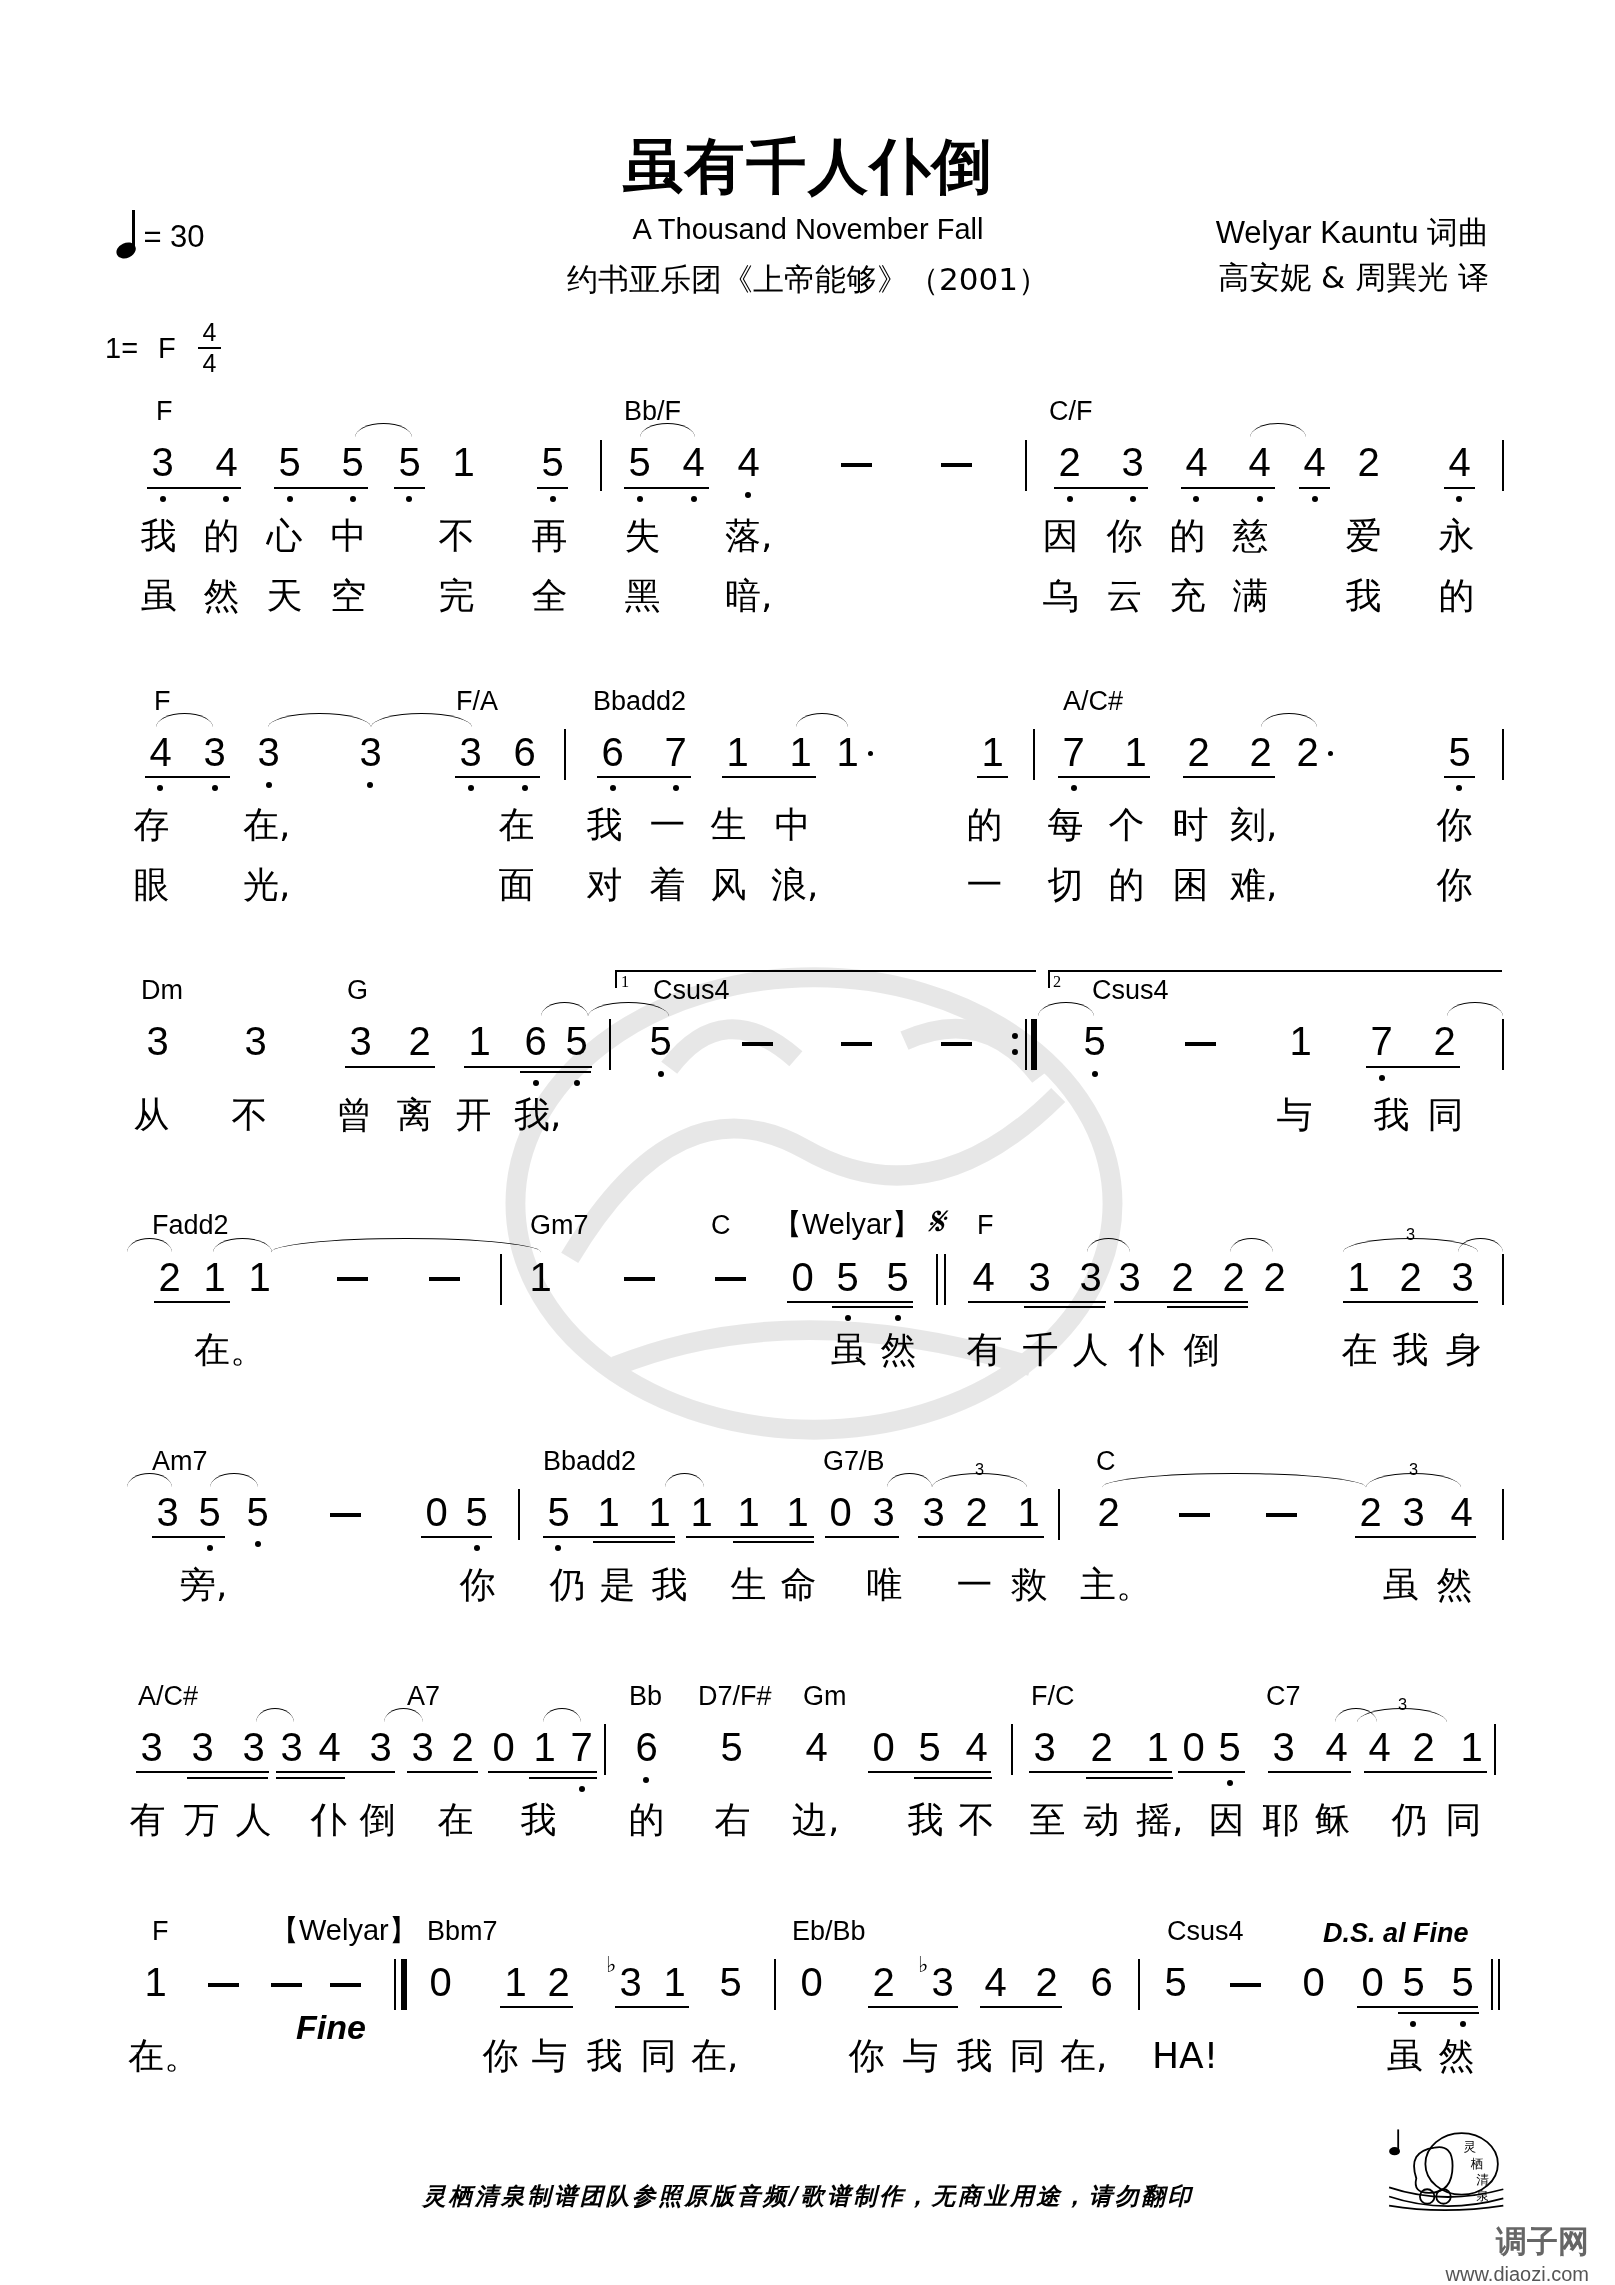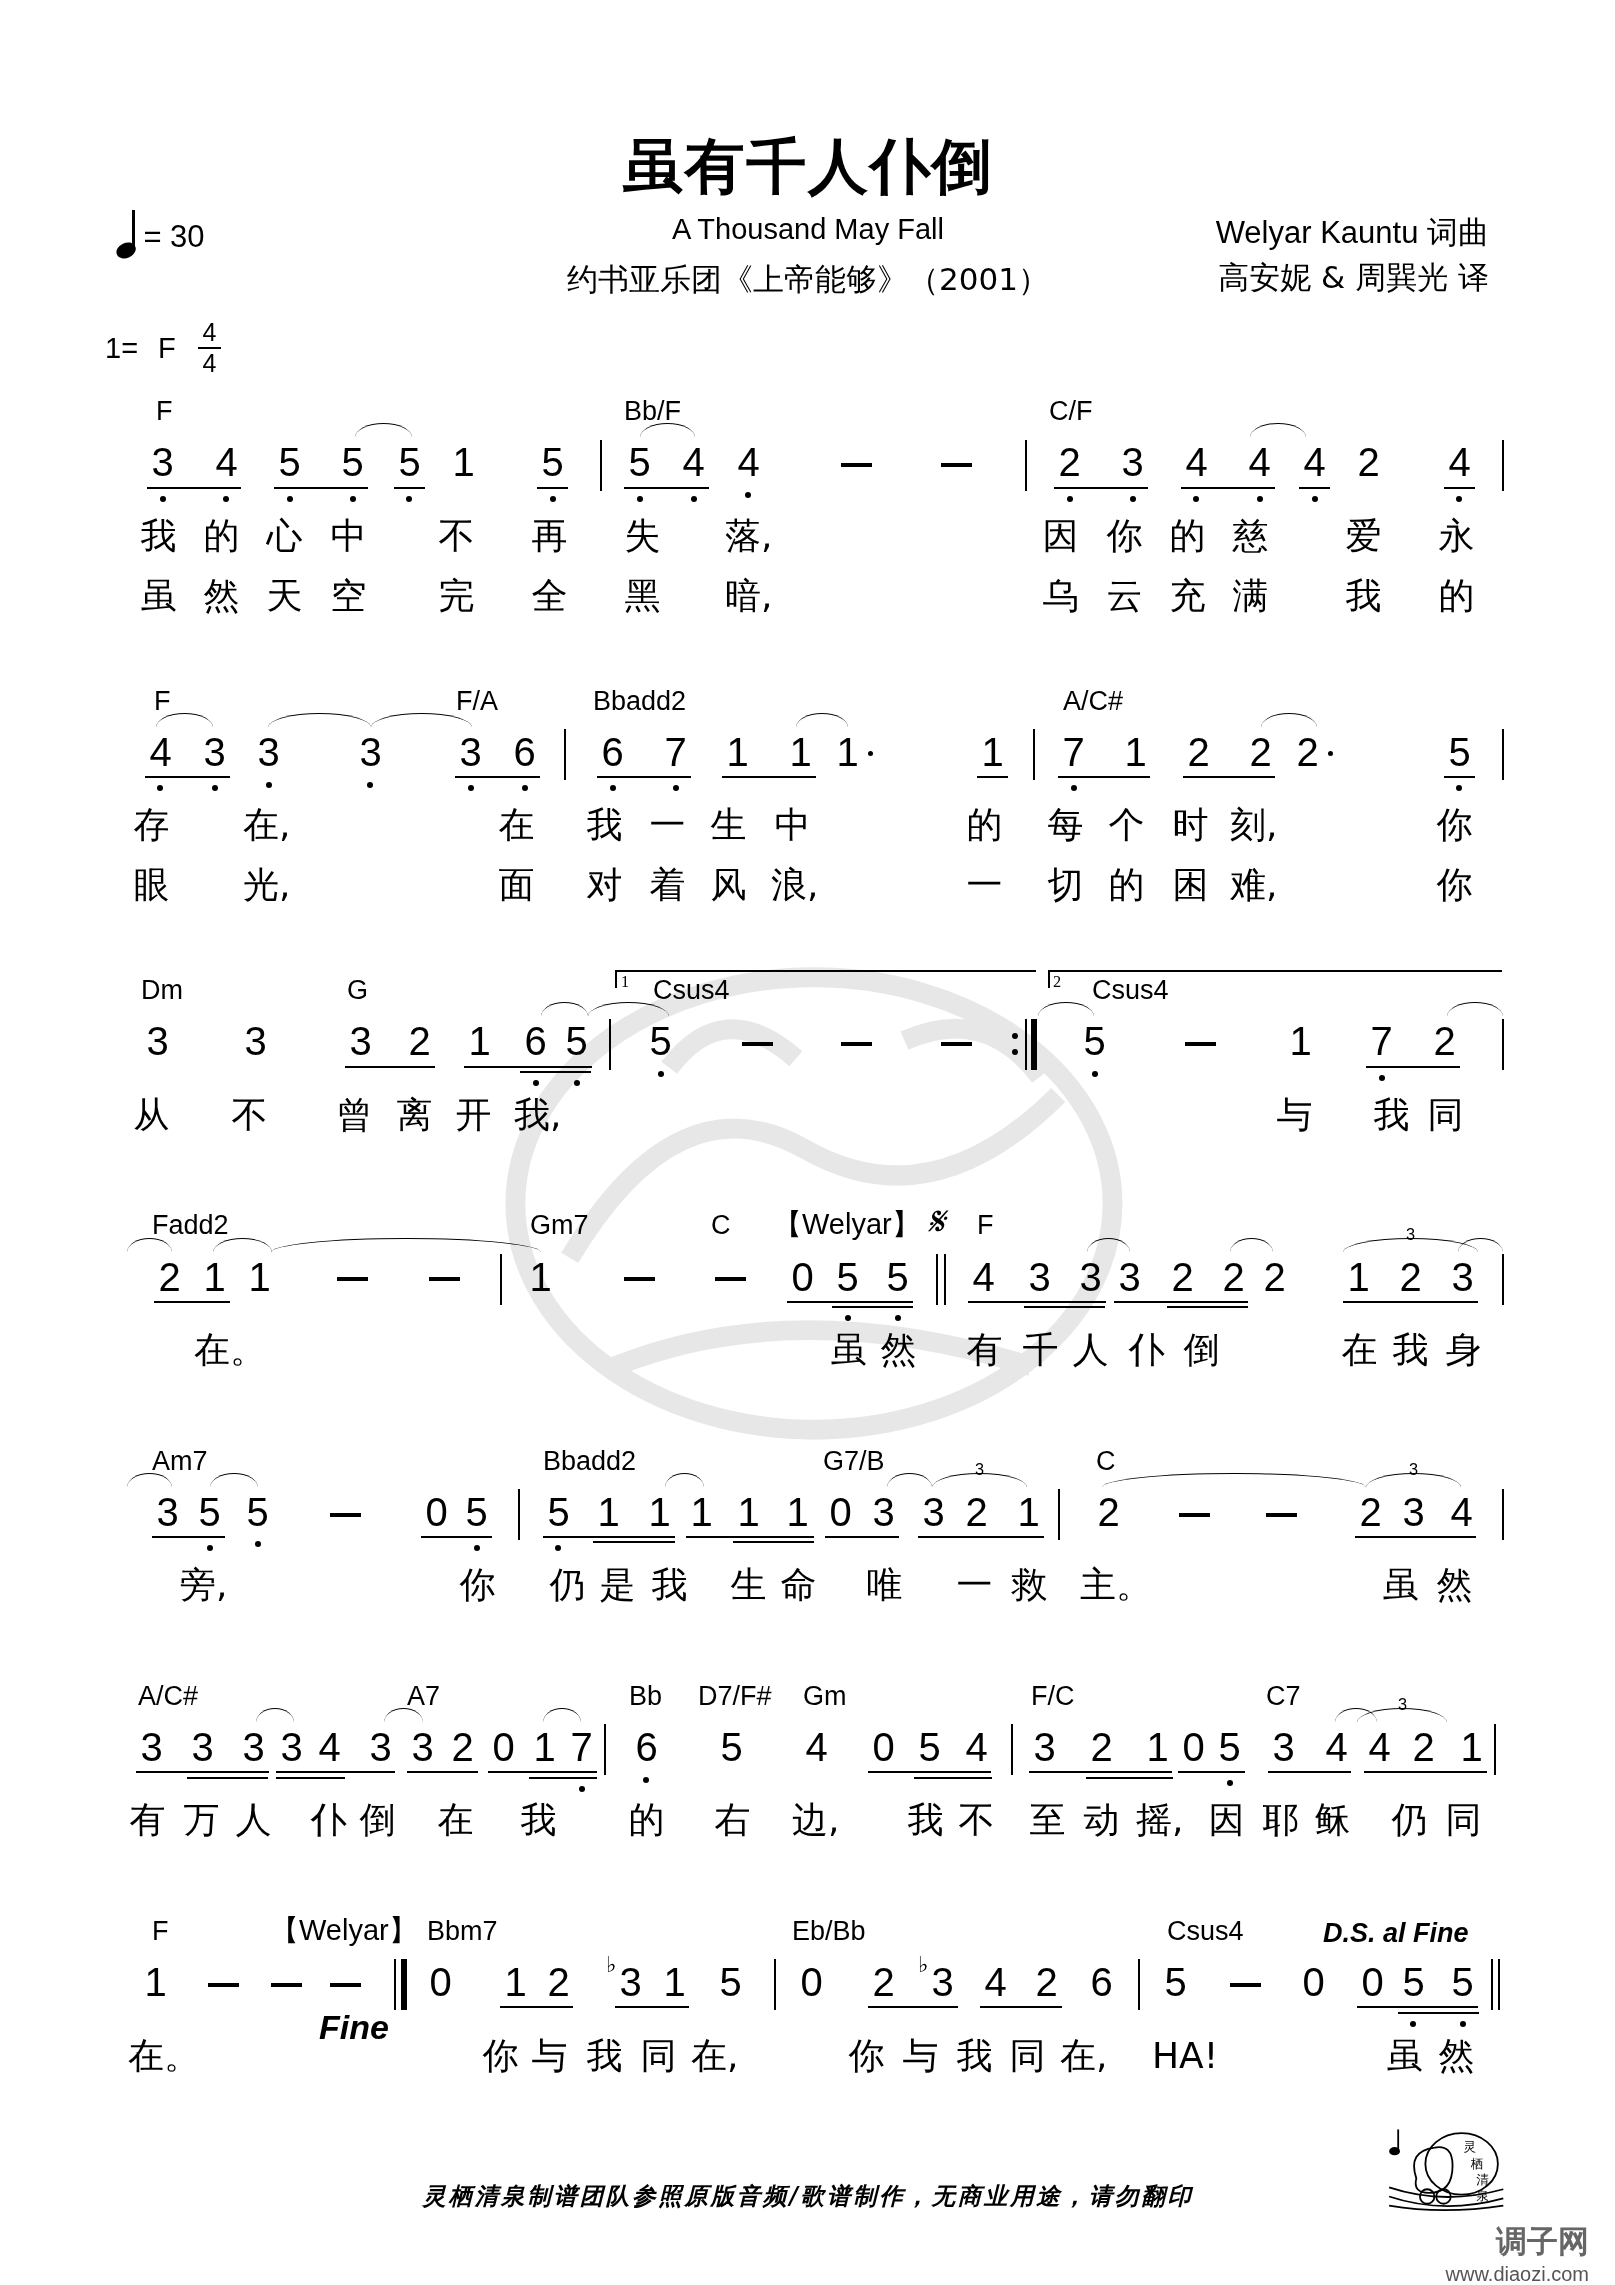--- a/index.html
+++ b/index.html
@@ -69,21 +69,21 @@
 </svg>
 
 <div class="abs title">虽有千人仆倒</div>
 <div class="abs tempo">
   <span class="tempo-note">
       <span class="stem"></span>
       <span class="head"></span>
     </span>
   <span>= 30</span>
 </div>
-<div class="abs subtitle-en">A Thousand May Fall</div>
+<div class="abs subtitle-en">A Thousand November Fall</div>
 <div class="abs album">约书亚乐团《上帝能够》（2001）</div>
 <div class="abs composer">Welyar Kauntu 词曲</div>
 <div class="abs translator">高安妮 &amp; 周巽光 译</div>
 <div class="abs key">
   <span class="k1">1=</span>
   <span>F</span>
   <span class="timesig">
     <span>4</span>
     <span class="bar"></span>
     <span>4</span>
@@ -505,21 +505,21 @@
     <div class="abs lyric" style="left: 1259px; top: 1798px;">耶</div>
     <div class="abs lyric" style="left: 1311px; top: 1798px;">稣</div>
     <div class="abs lyric" style="left: 1388px; top: 1798px;">仍</div>
     <div class="abs lyric" style="left: 1442px; top: 1798px;">同</div>
     <div class="abs chord" style="left: 152px; top: 1916px;">F</div>
     <div class="abs chord" style="left: 427px; top: 1916px;">Bbm7</div>
     <div class="abs chord" style="left: 792px; top: 1916px;">Eb/Bb</div>
     <div class="abs chord" style="left: 1167px; top: 1916px;">Csus4</div>
     <div class="abs section" style="left: 270px; top: 1911px;">【Welyar】</div>
     <div class="abs ds" style="left: 1323px; top: 1918px;">D.S. al Fine</div>
-    <div class="abs fine" style="left: 319px; top: 2008px;">Fine</div>
+    <div class="abs fine" style="left: 296px; top: 2008px;">Fine</div>
     <div class="abs barline" style="left: 774px; top: 1959px; height: 51px;"></div>
     <div class="abs barline" style="left: 1138px; top: 1959px; height: 51px;"></div>
     <div class="abs barline" style="left: 394px; top: 1959px; height: 51px;"></div>
     <div class="abs thick" style="left: 401px; top: 1959px; height: 51px;"></div>
     <div class="abs barline" style="left: 1491px; top: 1959px; height: 51px;"></div>
     <div class="abs barline" style="left: 1498px; top: 1959px; height: 51px;"></div>
     <div class="abs note" style="left: 140px; top: 1961px;">1</div>
     <div class="abs note" style="left: 425px; top: 1961px;">0</div>
     <div class="abs note" style="left: 500px; top: 1961px;">1</div>
     <div class="abs note" style="left: 543px; top: 1961px;">2</div>

